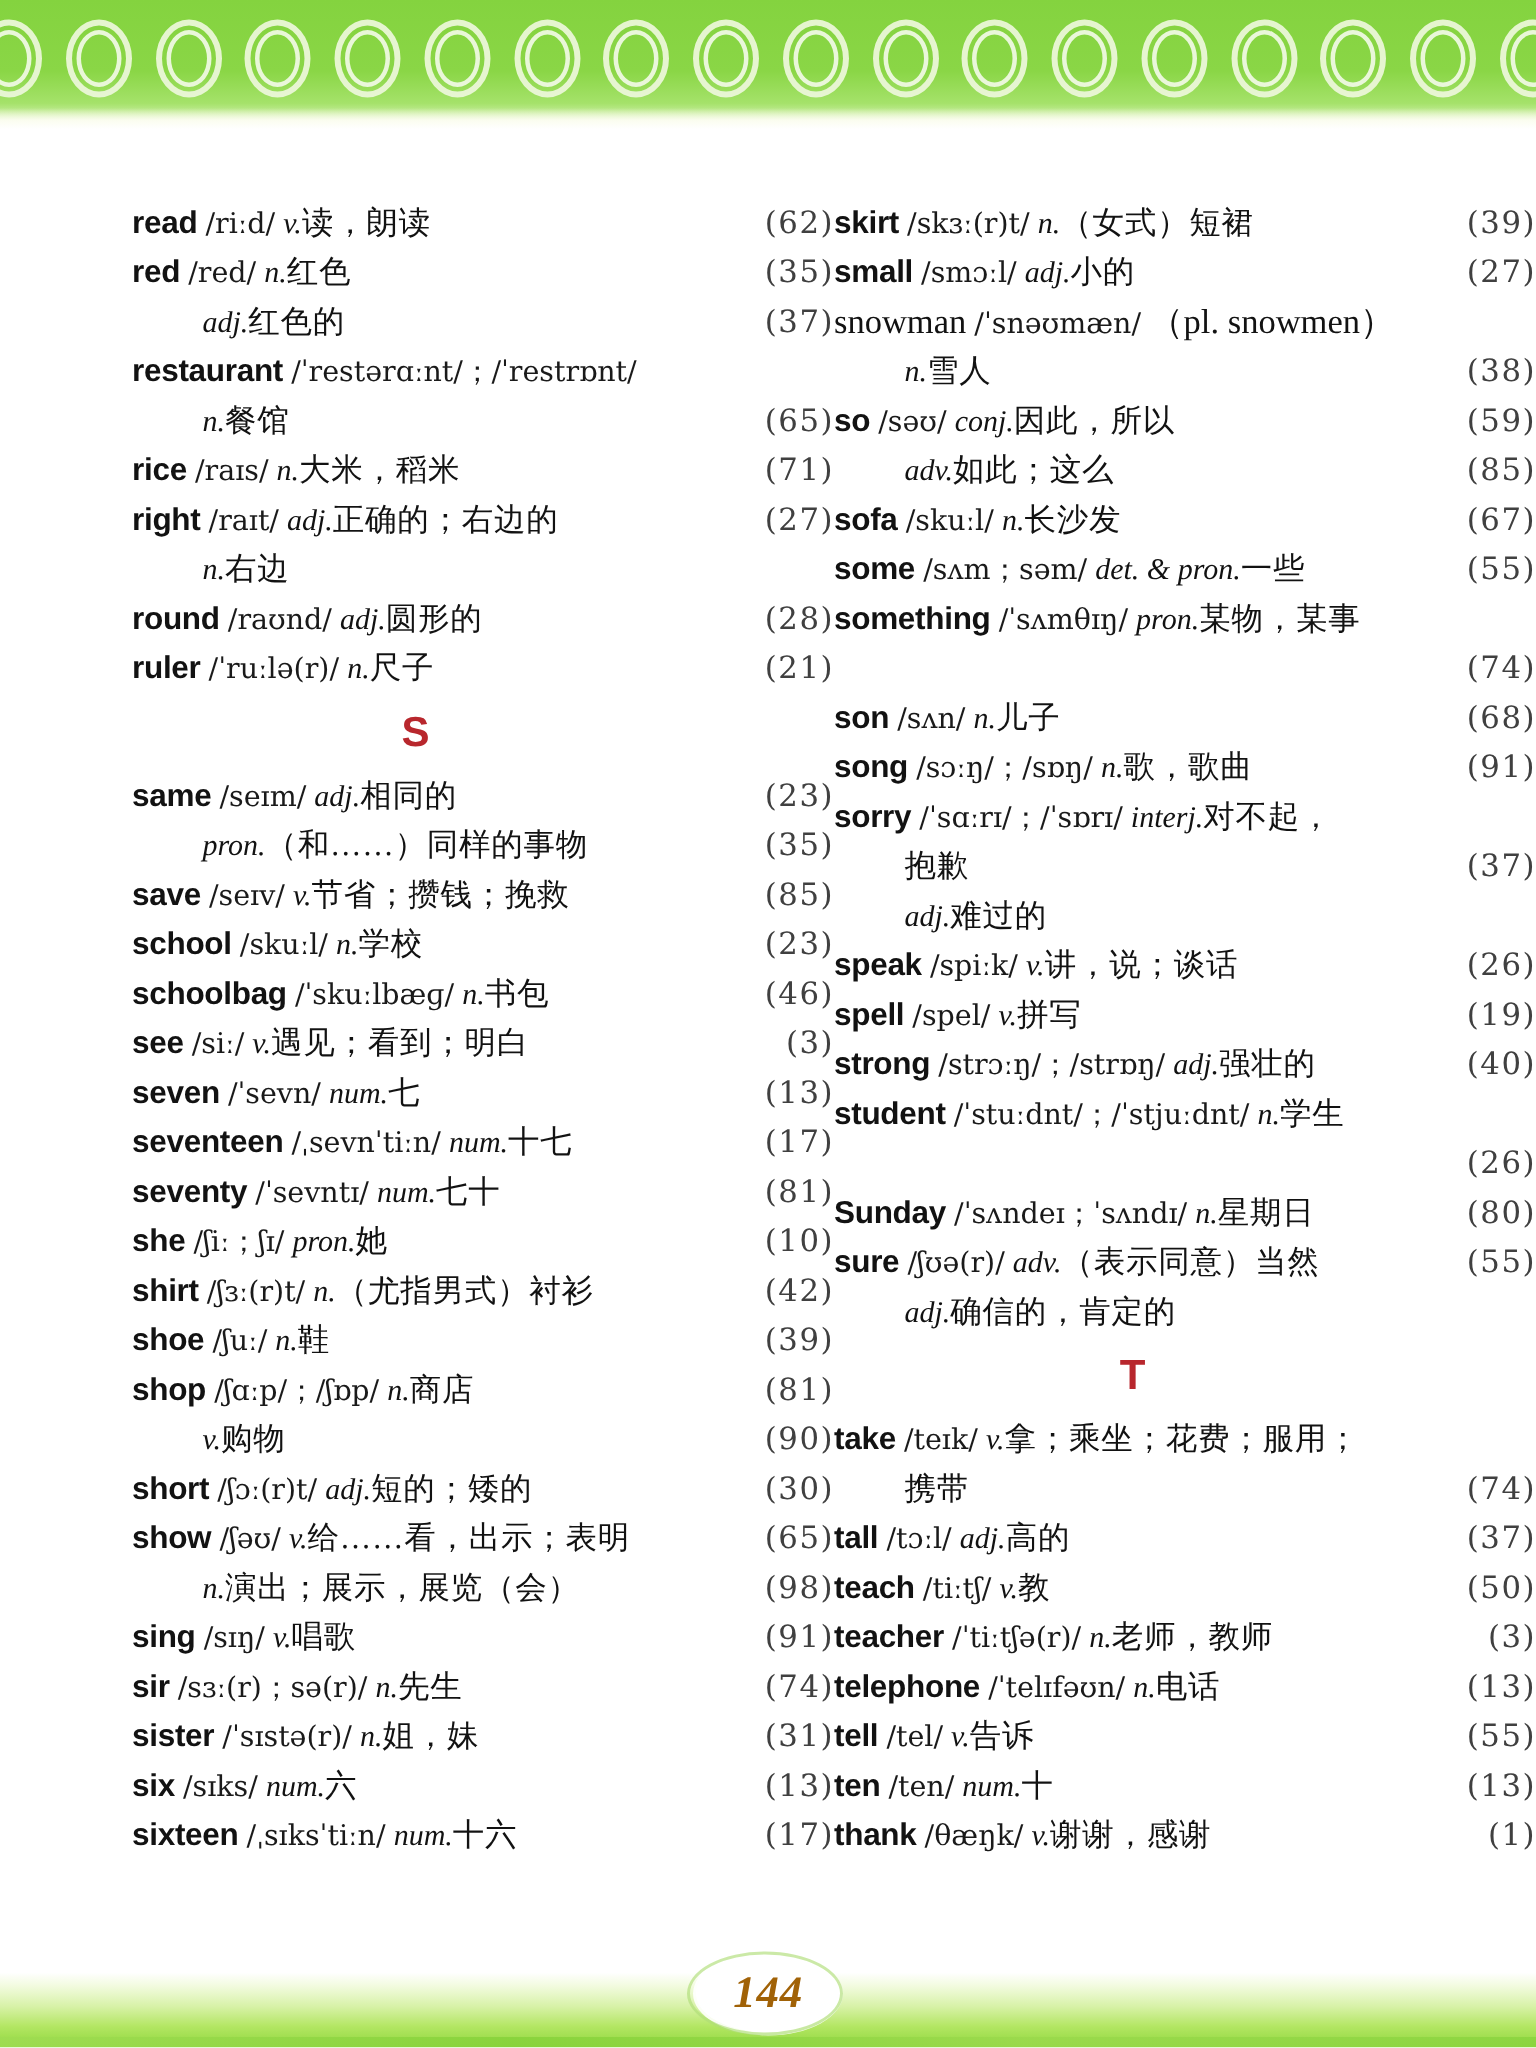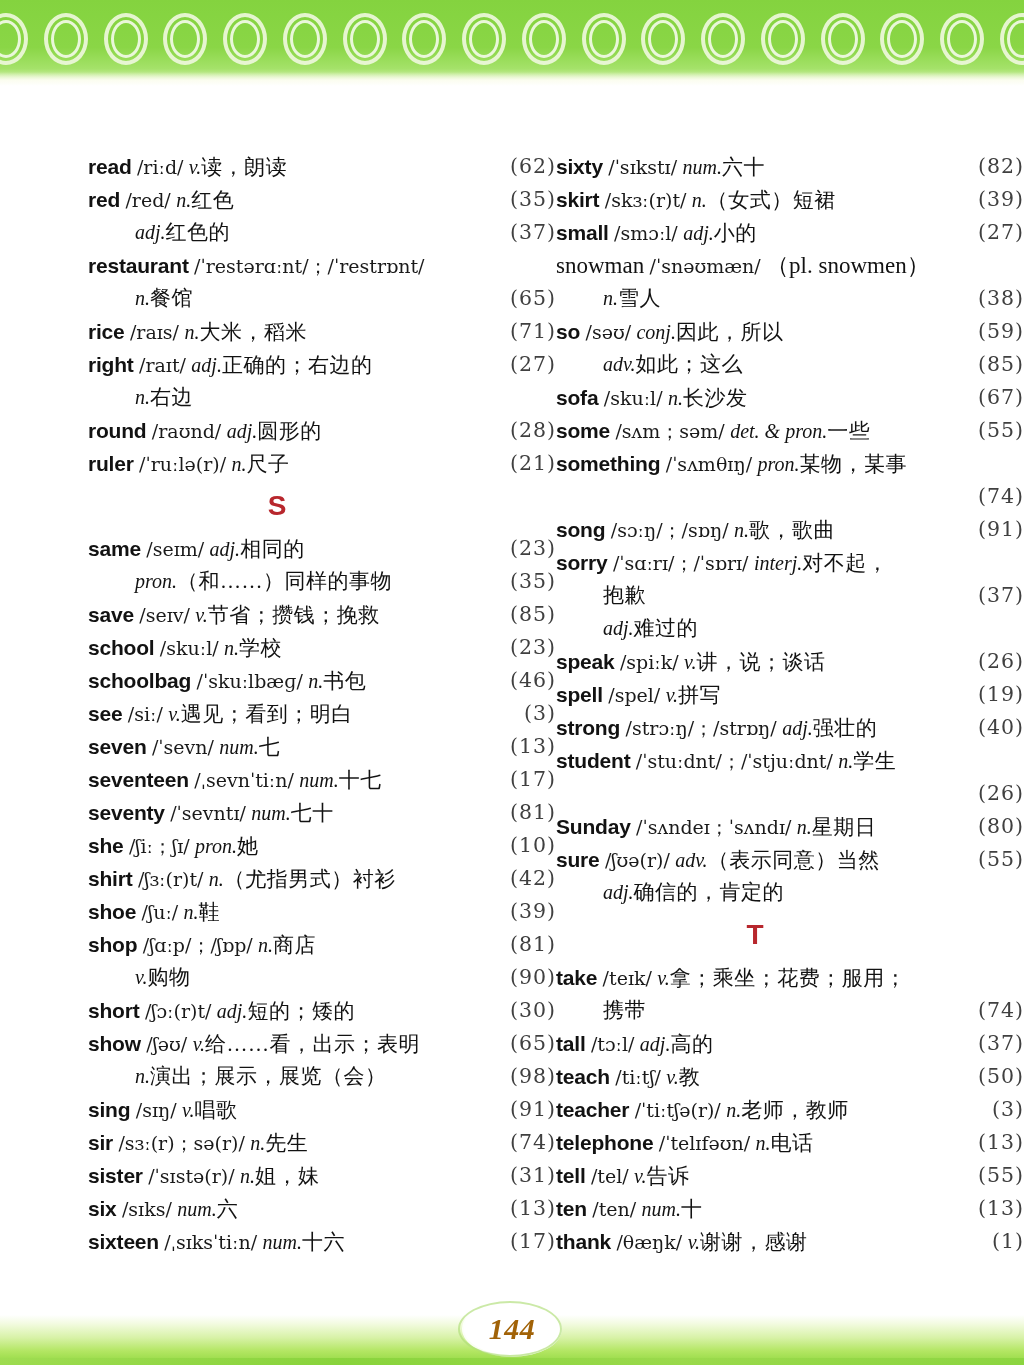--- a/index.html
+++ b/index.html
@@ -54,21 +54,21 @@
   .header-fade {
     position: absolute;
     left: 0; bottom: 0;
     width: 1024px; height: 14px;
     background: linear-gradient(180deg, rgba(233,247,207,0) 0%, #fbfdf0 60%, #ffffff 100%);
   }
 
   
   .page-body {
     position: absolute;
-    top: 104px; left: 0;
+    top: 86px; left: 0;
     width: 1024px;
     height: 1213px;
     background: #ffffff;
   }
   .columns {
     position: absolute;
     top: 46px;
     left: 0;
     width: 1024px;
     display: flex;
@@ -251,33 +251,33 @@
         <div class="entry-line"><span class="hw">short</span> <span class="ipa">/ʃɔː(r)t/</span> <span class="pos">adj.</span><span class="cn">短的；矮的</span><span class="pageref">(30)</span></div>
         <div class="entry-line"><span class="hw">show</span> <span class="ipa">/ʃəʊ/</span> <span class="pos">v.</span><span class="cn">给……看，出示；表明</span><span class="pageref">(65)</span></div>
         <div class="entry-line indent"><span class="pos">n.</span><span class="cn">演出；展示，展览（会）</span><span class="pageref">(98)</span></div>
         <div class="entry-line"><span class="hw">sing</span> <span class="ipa">/sɪŋ/</span> <span class="pos">v.</span><span class="cn">唱歌</span><span class="pageref">(91)</span></div>
         <div class="entry-line"><span class="hw">sir</span> <span class="ipa">/sɜː(r)；sə(r)/</span> <span class="pos">n.</span><span class="cn">先生</span><span class="pageref">(74)</span></div>
         <div class="entry-line"><span class="hw">sister</span> <span class="ipa">/ˈsɪstə(r)/</span> <span class="pos">n.</span><span class="cn">姐，妹</span><span class="pageref">(31)</span></div>
         <div class="entry-line"><span class="hw">six</span> <span class="ipa">/sɪks/</span> <span class="pos">num.</span><span class="cn">六</span><span class="pageref">(13)</span></div>
         <div class="entry-line"><span class="hw">sixteen</span> <span class="ipa">/ˌsɪksˈtiːn/</span> <span class="pos">num.</span><span class="cn">十六</span><span class="pageref">(17)</span></div>
       </div>
     <div class="col col-right" id="col-right">
-        <div class="entry-line"><span class="hw">sixty</span> <span class="ipa">/ˈsɪkstɪ/</span> <span class="pos">num.</span><span class="cn">六十</span><span class="pageref">(82)</span></div>
         <div class="entry-line"><span class="hw">skirt</span> <span class="ipa">/skɜː(r)t/</span> <span class="pos">n.</span><span class="cn">（女式）短裙</span><span class="pageref">(39)</span></div>
         <div class="entry-line"><span class="hw">small</span> <span class="ipa">/smɔːl/</span> <span class="pos">adj.</span><span class="cn">小的</span><span class="pageref">(27)</span></div>
         <div class="entry-line"><span class="hw-plain">snowman</span> <span class="ipa">/ˈsnəʊmæn/</span> <span class="hw-plain">（pl. snowmen）</span></div>
         <div class="entry-line indent"><span class="pos">n.</span><span class="cn">雪人</span><span class="pageref">(38)</span></div>
         <div class="entry-line"><span class="hw">so</span> <span class="ipa">/səʊ/</span> <span class="pos">conj.</span><span class="cn">因此，所以</span><span class="pageref">(59)</span></div>
         <div class="entry-line indent"><span class="pos">adv.</span><span class="cn">如此；这么</span><span class="pageref">(85)</span></div>
         <div class="entry-line"><span class="hw">sofa</span> <span class="ipa">/skuːl/</span> <span class="pos">n.</span><span class="cn">长沙发</span><span class="pageref">(67)</span></div>
         <div class="entry-line"><span class="hw">some</span> <span class="ipa">/sʌm；səm/</span> <span class="pos">det. &amp; pron.</span><span class="cn">一些</span><span class="pageref">(55)</span></div>
         <div class="entry-line"><span class="hw">something</span> <span class="ipa">/ˈsʌmθɪŋ/</span> <span class="pos">pron.</span><span class="cn">某物，某事</span></div>
         <div class="entry-line indent">
           <span class="pageref">(74)</span>
         </div>
+        <div class="entry-line"><span class="hw">son</span> <span class="ipa">/sʌn/</span> <span class="pos">n.</span><span class="cn">儿子</span><span class="pageref">(68)</span></div>
         <div class="entry-line"><span class="hw">song</span> <span class="ipa">/sɔːŋ/；/sɒŋ/</span> <span class="pos">n.</span><span class="cn">歌，歌曲</span><span class="pageref">(91)</span></div>
         <div class="entry-line"><span class="hw">sorry</span> <span class="ipa">/ˈsɑːrɪ/；/ˈsɒrɪ/</span> <span class="pos">interj.</span><span class="cn">对不起，</span></div>
         <div class="entry-line indent"><span class="cn">抱歉</span><span class="pageref">(37)</span></div>
         <div class="entry-line indent"><span class="pos">adj.</span><span class="cn">难过的</span></div>
         <div class="entry-line"><span class="hw">speak</span> <span class="ipa">/spiːk/</span> <span class="pos">v.</span><span class="cn">讲，说；谈话</span><span class="pageref">(26)</span></div>
         <div class="entry-line"><span class="hw">spell</span> <span class="ipa">/spel/</span> <span class="pos">v.</span><span class="cn">拼写</span><span class="pageref">(19)</span></div>
         <div class="entry-line"><span class="hw">strong</span> <span class="ipa">/strɔːŋ/；/strɒŋ/</span> <span class="pos">adj.</span><span class="cn">强壮的</span><span class="pageref">(40)</span></div>
         <div class="entry-line"><span class="hw">student</span> <span class="ipa">/ˈstuːdnt/；/ˈstjuːdnt/</span> <span class="pos">n.</span><span class="cn">学生</span></div>
         <div class="entry-line indent">
           <span class="pageref">(26)</span>

